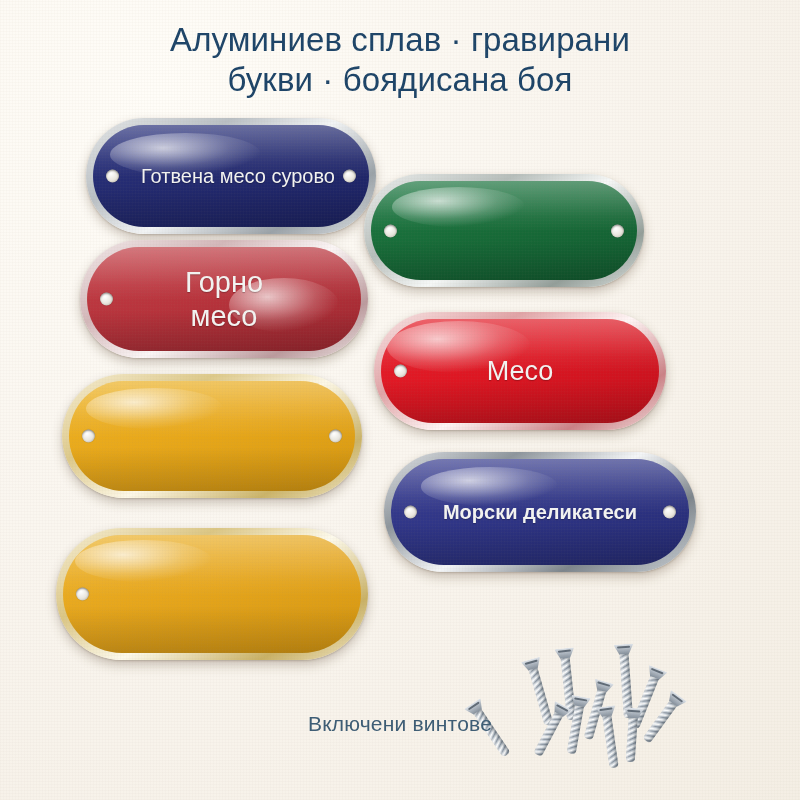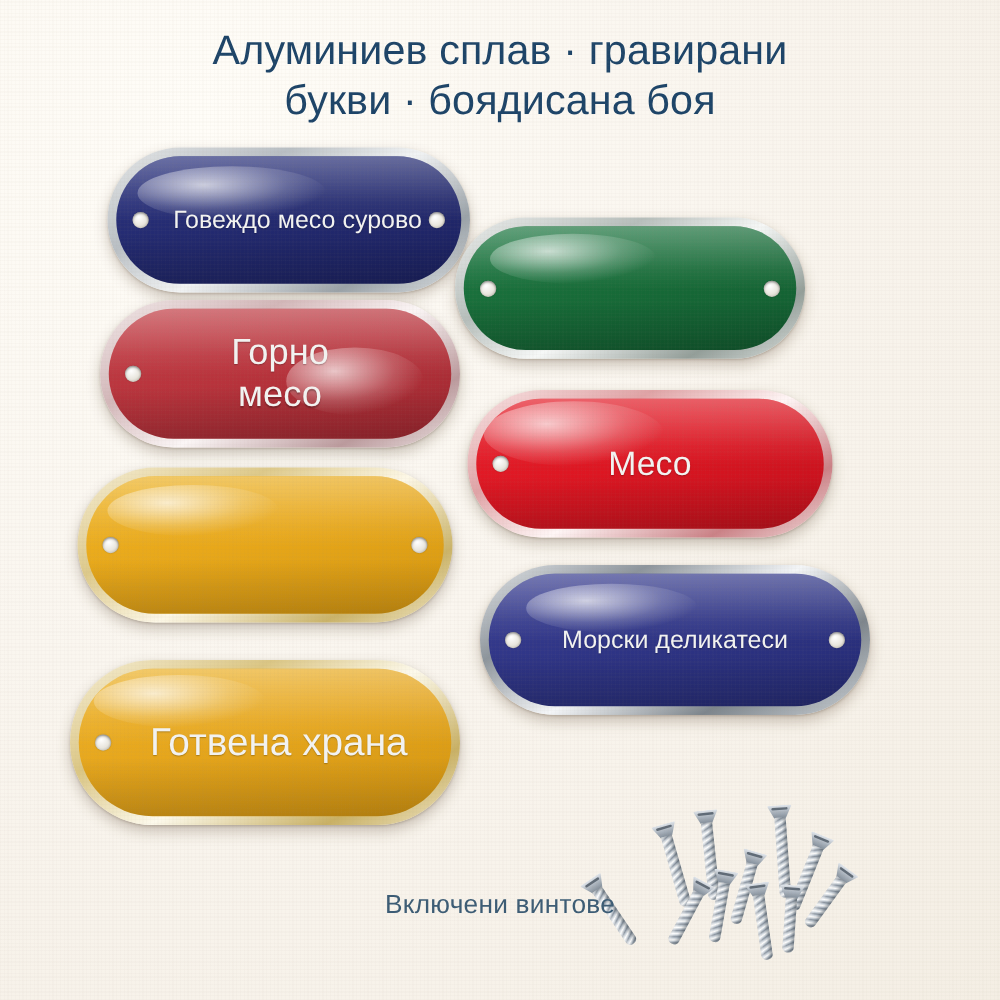--- a/index.html
+++ b/index.html
@@ -158,21 +158,21 @@
   #tag-chicken      { left: 62px;  top: 374px; width: 300px; height: 124px; }
   #tag-chicken .rim { background: linear-gradient(150deg, #f7efd6 0%, #ddc98a 30%, #fdf8e7 54%, #cbb469 80%, #f2e8c9 100%); }
   #tag-chicken .face{ background: linear-gradient(165deg, #efb425 0%, #e8a81a 45%, #d49610 100%); }
   #tag-chicken .label { font-size: 30px; padding-left: 26px; }
   #tag-chicken .gloss { left: 6%; top: 6%; width: 48%; height: 38%; }
 
   
   #tag-seafood      { left: 384px; top: 452px; width: 312px; height: 120px; }
   #tag-seafood .rim { background: linear-gradient(150deg, #e4e7ea 0%, #8d959c 26%, #f4f6f8 50%, #7d858c 74%, #cdd3d8 100%); }
   #tag-seafood .face{ background: linear-gradient(165deg, #3a3f93 0%, #2e3485 48%, #242a72 100%); }
-  #tag-seafood .label { font-size: 20px; }
+  #tag-seafood .label { font-size: 20px; font-weight: bold; }
   #tag-seafood .gloss { left: 10%; top: 8%; width: 46%; height: 36%; }
 
   
   #tag-cooked-food      { left: 56px;  top: 528px; width: 312px; height: 132px; }
   #tag-cooked-food .rim { background: linear-gradient(150deg, #f8f1d9 0%, #dbc684 30%, #fdfaec 54%, #c9b165 80%, #f3e9cb 100%); }
   #tag-cooked-food .face{ background: linear-gradient(165deg, #efb42a 0%, #e6a61c 45%, #d29410 100%); }
   #tag-cooked-food .label { font-size: 31px; padding-left: 22px; }
   #tag-cooked-food .gloss { left: 4%; top: 4%; width: 46%; height: 36%; }
 
   
@@ -227,21 +227,21 @@
   <div class="title">Алуминиев сплав · гравирани
 букви · боядисана боя</div>
 
   <div class="tag" id="tag-beef-raw">
     <div class="rim"></div>
     <div class="face">
       <div class="gloss"></div>
     </div>
     <div class="hole l"></div>
     <div class="hole r"></div>
-    <div class="label">Говеждо месо сурово</div>
+    <div class="label">Готвена месо сурово</div>
   </div>
 
   <div class="tag" id="tag-vegetables">
     <div class="rim"></div>
     <div class="face">
       <div class="gloss"></div>
     </div>
     <div class="hole l"></div>
     <div class="hole r"></div>
   </div>
@@ -283,21 +283,20 @@
     <div class="hole r"></div>
     <div class="label">Морски деликатеси</div>
   </div>
 
   <div class="tag" id="tag-cooked-food">
     <div class="rim"></div>
     <div class="face">
       <div class="gloss"></div>
     </div>
     <div class="hole l"></div>
-    <div class="label">Готвена храна</div>
   </div>
 
   <div id="screws">
       <div class="screw" style="left: 14px; top: 62px; width: 20px; height: 64px; transform: rotate(-34deg);">
         <div class="head"></div>
         <div class="slot"></div>
         <div class="shank" style="height:52px"></div>
       </div>
       <div class="screw" style="left: 64px; top: 22px; width: 20px; height: 70px; transform: rotate(-16deg);">
         <div class="head"></div>

